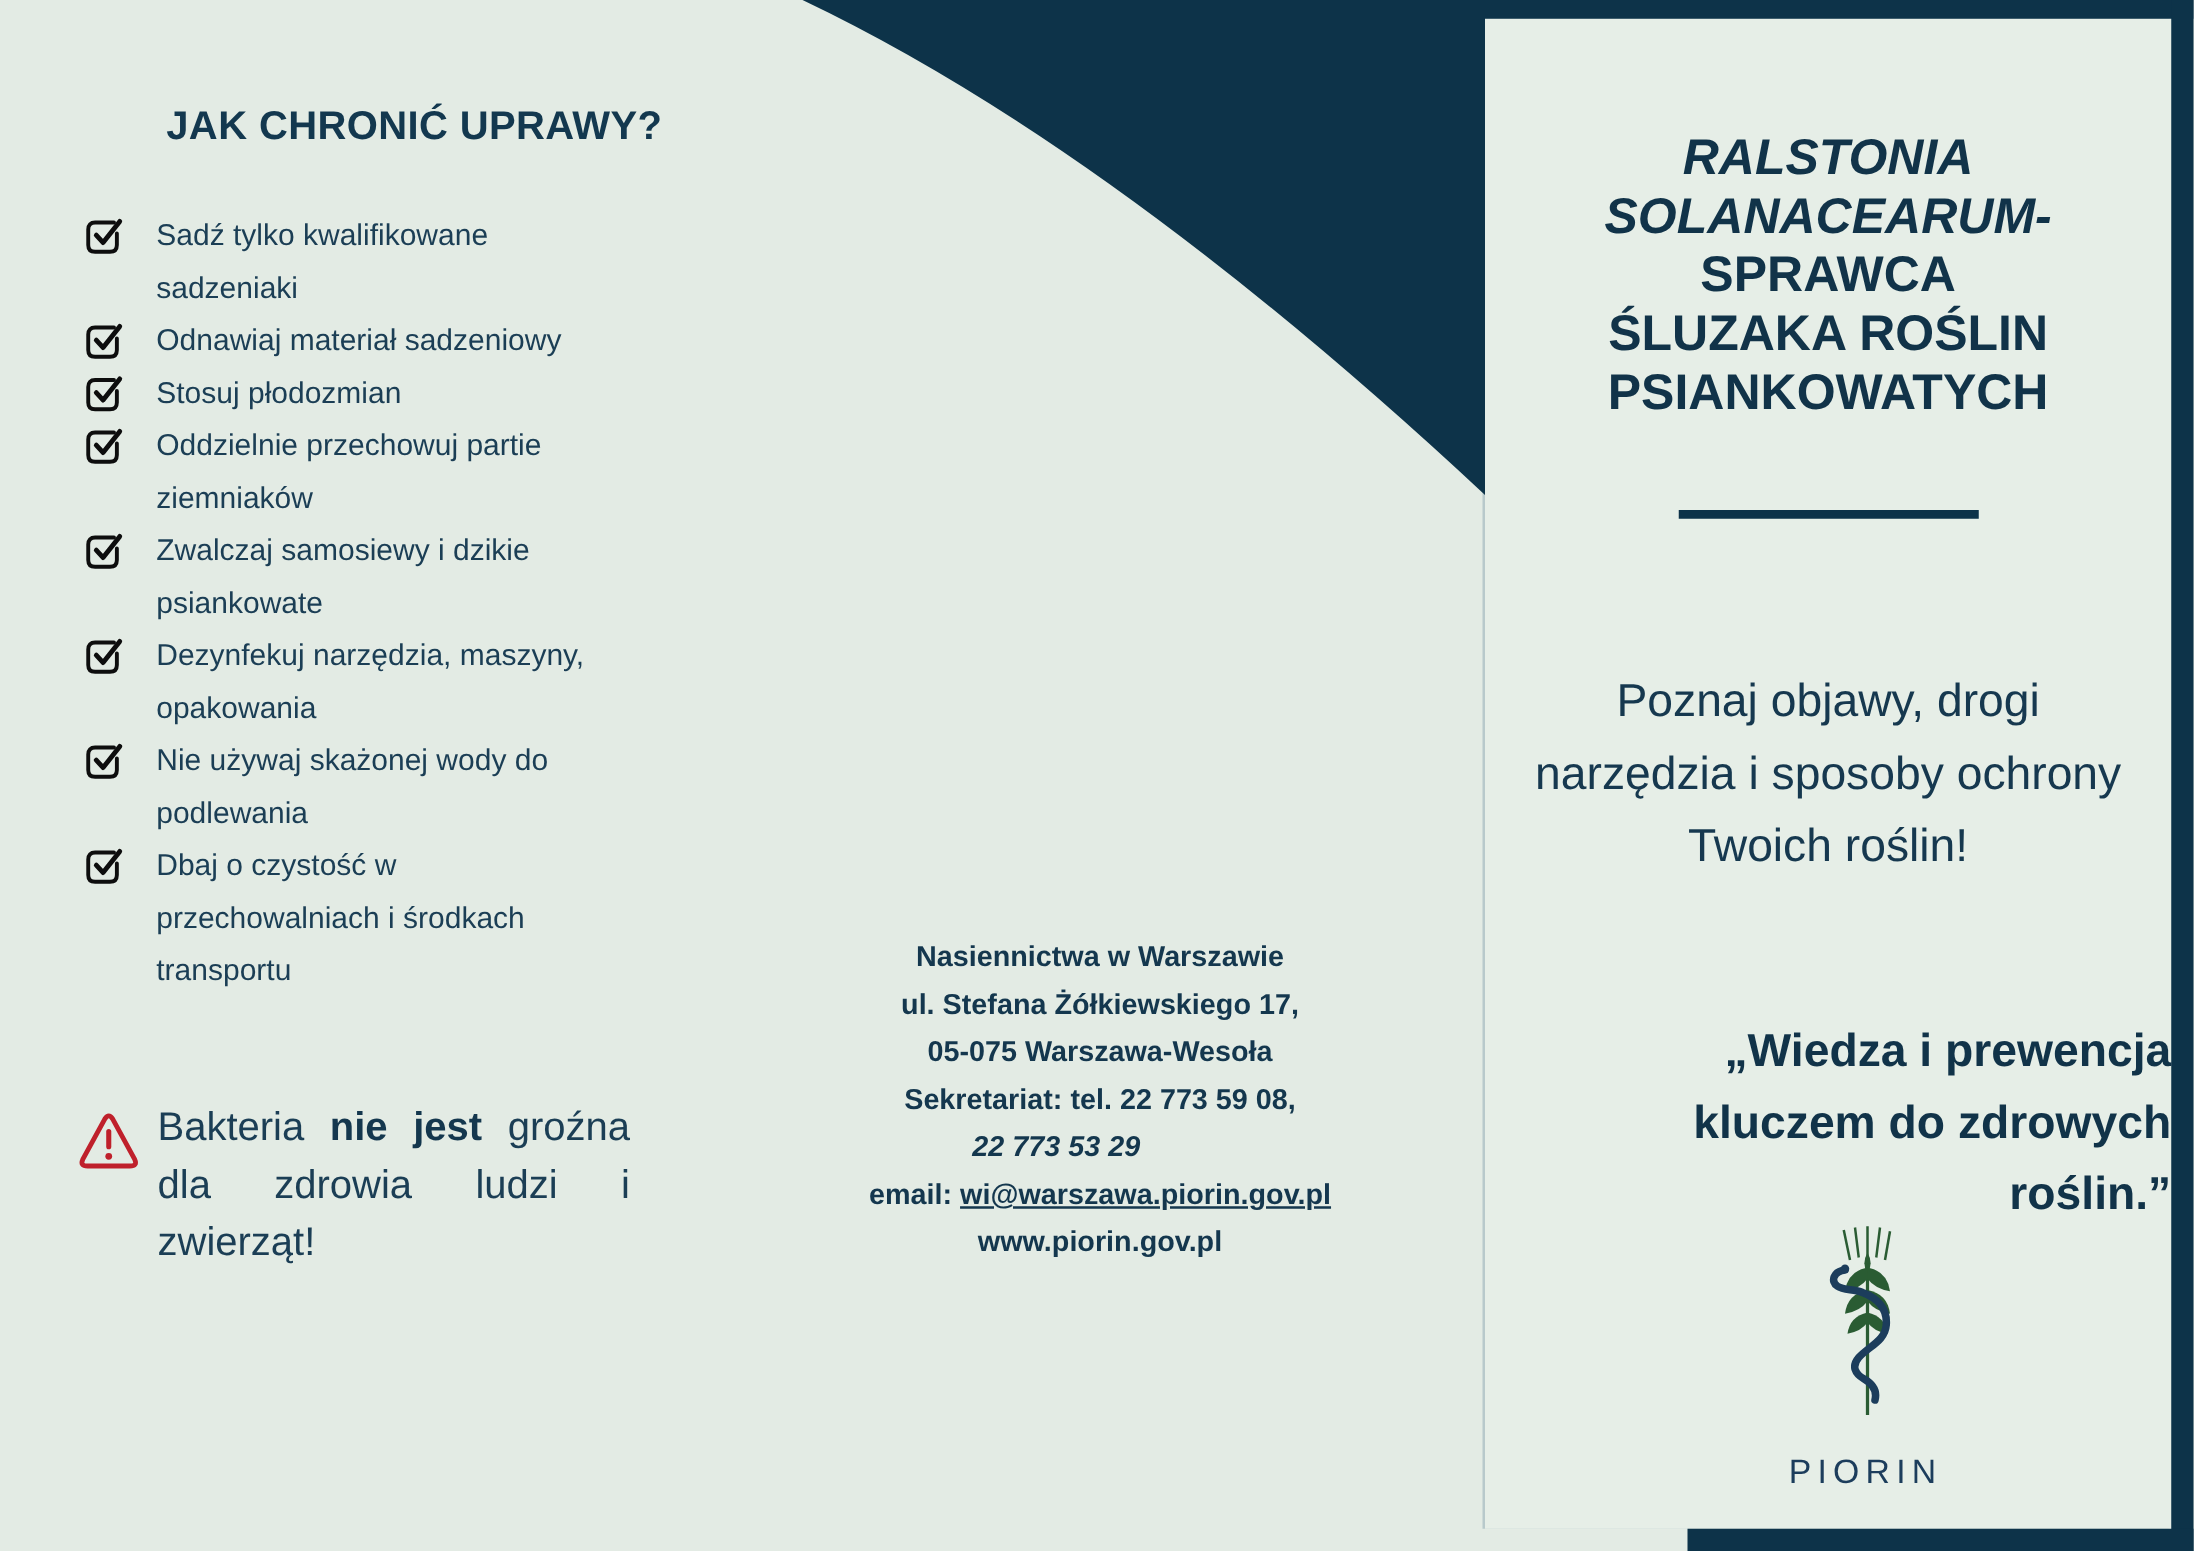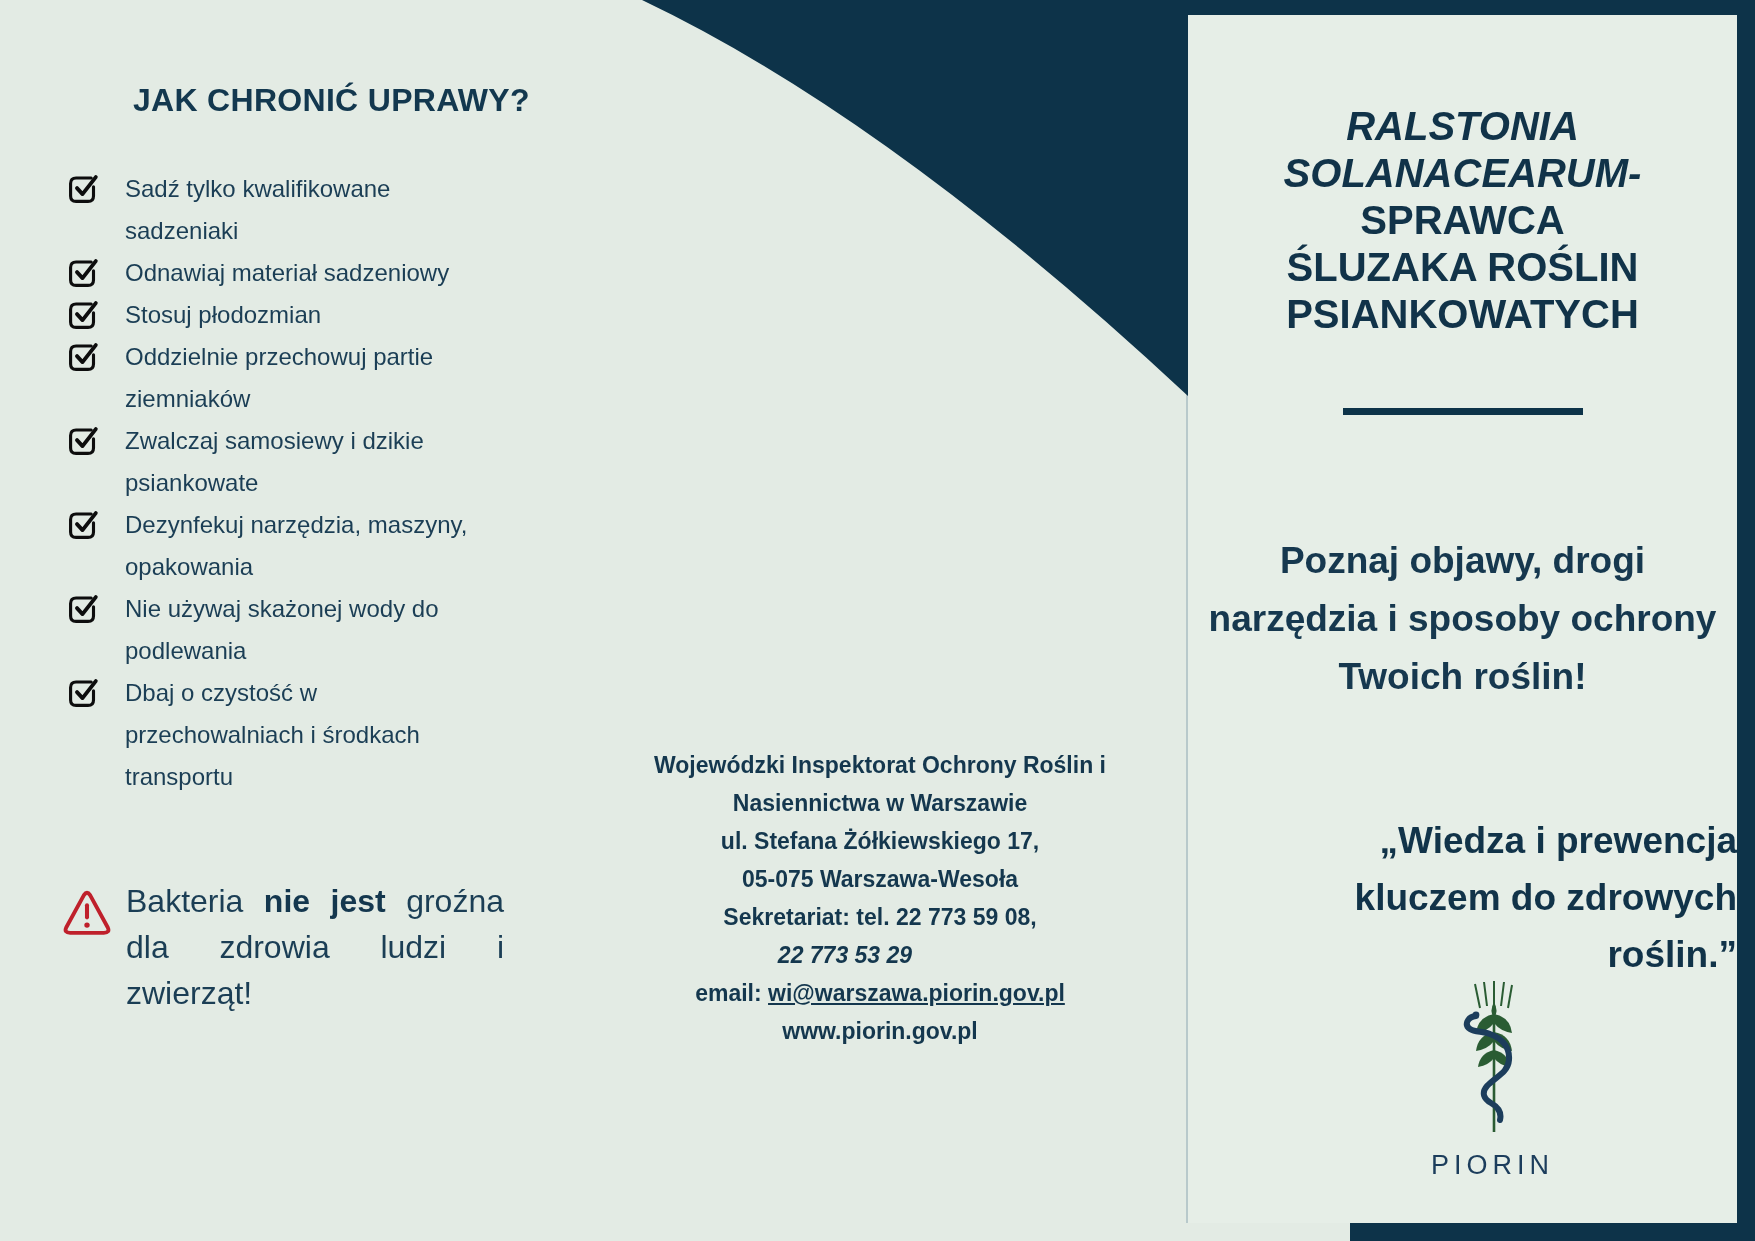--- a/index.html
+++ b/index.html
@@ -47,29 +47,29 @@
     position:absolute; left:0; top:88px; width:100%;
     text-align:center; font-size:40px; font-weight:800; line-height:47px; color:#113349;
   }
   .rp-title .t-italic { font-style:italic; }
   .rp-divider {
     position:absolute; top:393px; left:50%; transform:translateX(-50%);
     width:240px; height:7px; background:#0d3349;
   }
   .rp-intro {
     position:absolute; left:0; top:517px; width:100%;
-    text-align:center; font-size:37px; font-weight:700; line-height:58px; color:#16384f;
+    text-align:center; font-size:37px; font-weight:400; line-height:58px; color:#16384f;
   }
   .rp-quote {
     position:absolute; left:0; top:797px; width:100%;
     text-align:right; font-size:37px; font-weight:700; line-height:57px; color:#113349;
   }
   .logo {
     position:absolute; left:232px; top:965px; width:140px;
-    display:flex; flex-direction:column; align-items:center;
+    display:flex; flex-direction:column; align-items:center;gap:12px;
   }
   .logo .logo-svg { width:104px; height:170px; }
   .logo .logo-text {
     margin-top:0px; font-size:27px; font-weight:300; letter-spacing:5px;
     color:#1c3d5c; padding-left:5px;
   }
 </style>
 </head>
 <body>
 
@@ -164,21 +164,20 @@
       <path d="M26.8,8.5 Q30,3.5 33.2,8.5 L51.5,42 Q54,47.5 47.5,47.5 H12.5 Q6,47.5 8.5,42 Z" fill="none" stroke="#bf202b" stroke-width="4" stroke-linejoin="round"></path>
       <line x1="30" y1="19" x2="30" y2="31.5" stroke="#bf202b" stroke-width="4.2" stroke-linecap="round"></line>
       <circle cx="30" cy="39.5" r="2.8" fill="#bf202b"></circle>
     </svg>
     <div class="warn-text"><span>Bakteria </span><b>nie jest</b><span> groźna dla zdrowia ludzi i zwierząt!</span></div>
   </div>
 
   <div class="contact">
     <div>
 
-        <div class="contact-line">Wojewódzki Inspektorat Ochrony Roślin i</div>
 
         <div class="contact-line">Nasiennictwa w Warszawie</div>
 
         <div class="contact-line">ul. Stefana Żółkiewskiego 17,</div>
 
         <div class="contact-line">05-075 Warszawa-Wesoła</div>
 
         <div class="contact-line">Sekretariat: tel. 22 773 59 08,</div>
       </div>
     <div class="phone2">22 773 53 29</div>

